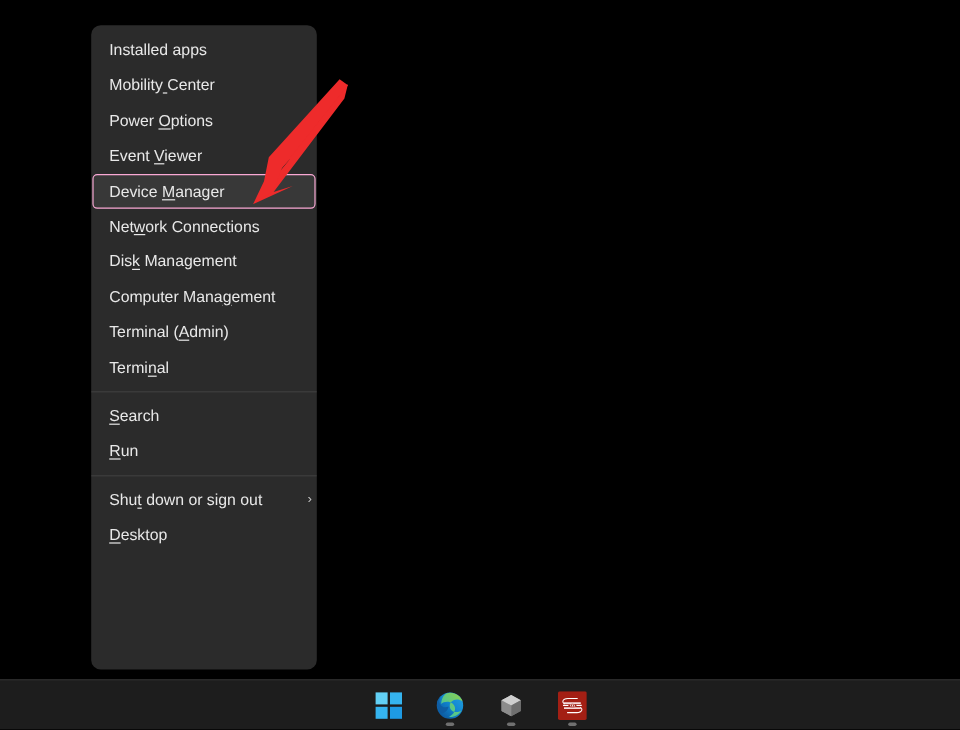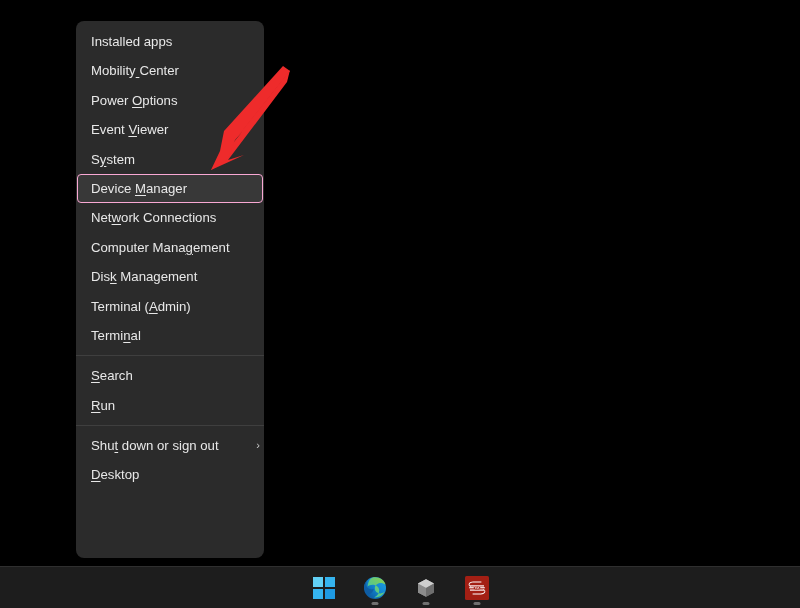--- a/index.html
+++ b/index.html
@@ -150,34 +150,31 @@
     </div>
     <div class="menu-item">
       <span class="label">Mobility<u> </u>Center</span>
     </div>
     <div class="menu-item">
       <span class="label">Power <u>O</u>ptions</span>
     </div>
     <div class="menu-item">
       <span class="label">Event <u>V</u>iewer</span>
     </div>
-    <div class="menu-item">
-      <span class="label">S<u>y</u>stem</span>
-    </div>
     <div class="menu-item focused">
       <span class="label">Device <u>M</u>anager</span>
     </div>
     <div class="menu-item">
       <span class="label">Net<u>w</u>ork Connections</span>
     </div>
     <div class="menu-item">
+      <span class="label">Dis<u>k</u> Management</span>
+    </div>
+    <div class="menu-item">
       <span class="label">Computer Mana<u>g</u>ement</span>
-    </div>
-    <div class="menu-item">
-      <span class="label">Dis<u>k</u> Management</span>
     </div>
     <div class="menu-item">
       <span class="label">Terminal (<u>A</u>dmin)</span>
     </div>
     <div class="menu-item">
       <span class="label">Termi<u>n</u>al</span>
     </div>
   </div>
 
   <div class="menu-separator"></div>

